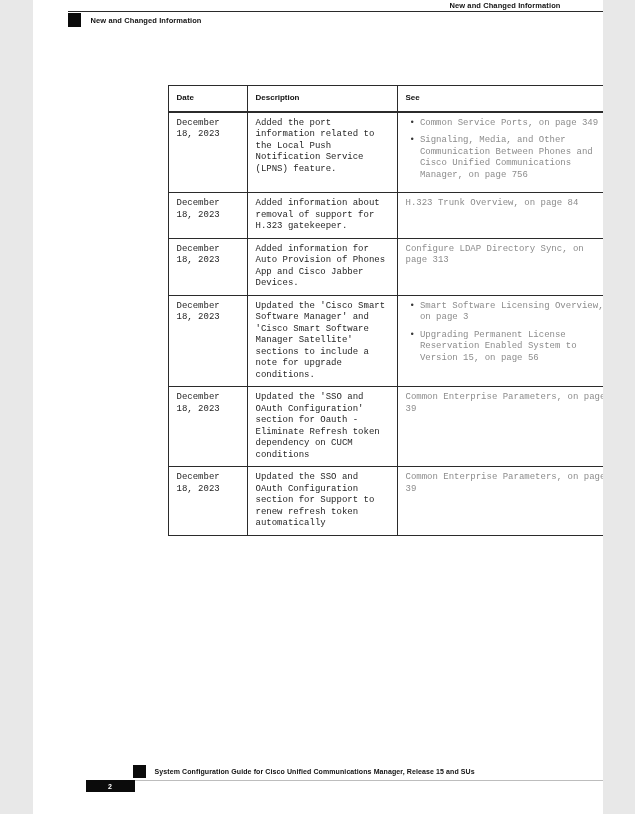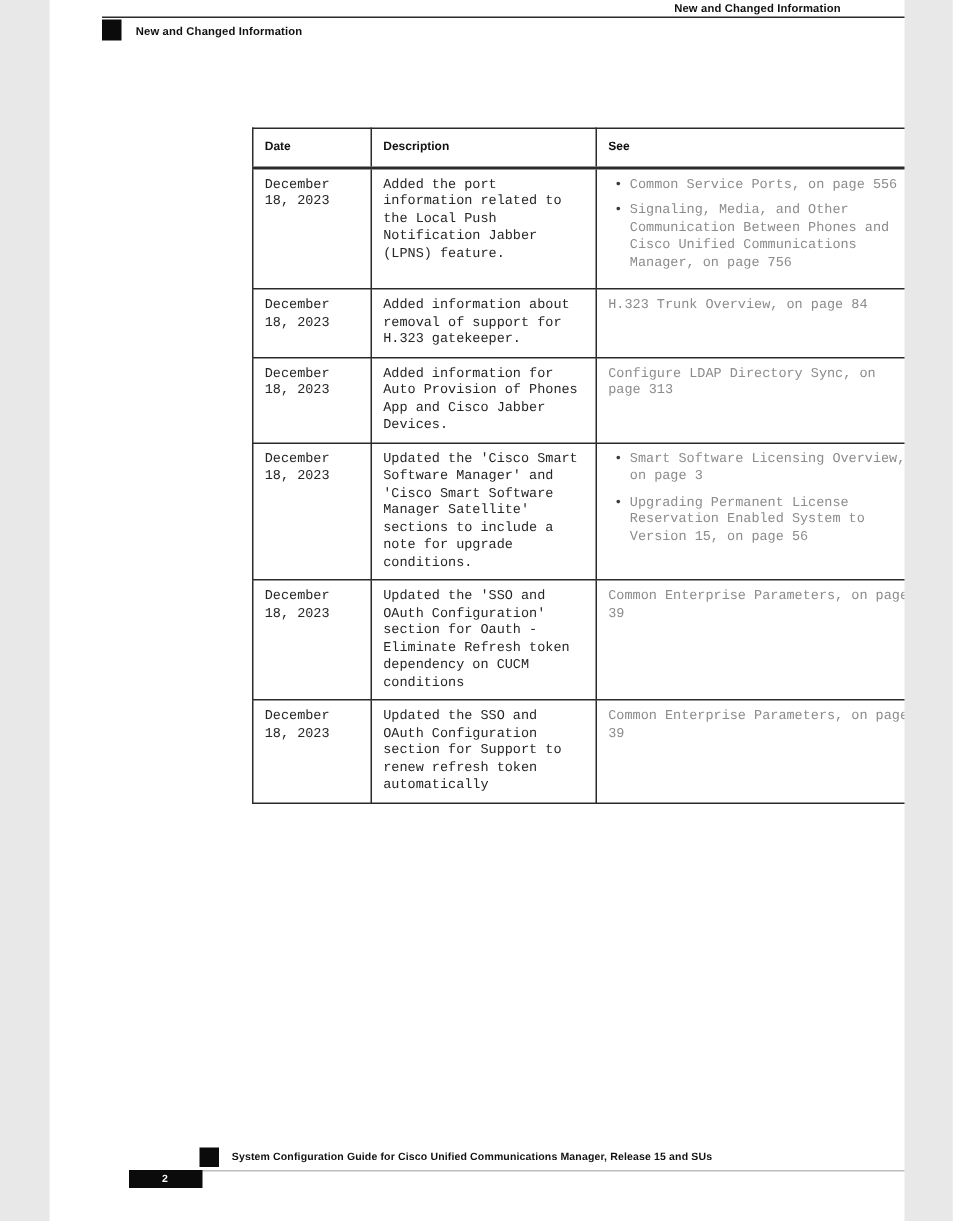--- a/index.html
+++ b/index.html
@@ -136,25 +136,25 @@
     <thead>
       <tr>
         <th>Date</th>
         <th>Description</th>
         <th>See</th>
       </tr>
     </thead>
     <tbody>
       <tr class="r0">
         <td class="date">December 18, 2023</td>
-        <td class="desc">Added the port information related to the Local Push Notification Jabber (LPNS) feature.</td>
-        <td class="see">
-          <div class="bullet-item">
-            <span class="bullet-glyph">•</span>
-            <span class="see-link">Common Service Ports, on page 556</span>
+        <td class="desc">Added the port information related to the Local Push Notification Service (LPNS) feature.</td>
+        <td class="see">
+          <div class="bullet-item">
+            <span class="bullet-glyph">•</span>
+            <span class="see-link">Common Service Ports, on page 349</span>
           </div>
           <div class="bullet-item">
             <span class="bullet-glyph">•</span>
             <span class="see-link">Signaling, Media, and Other Communication Between Phones and Cisco Unified Communications Manager, on page 756</span>
           </div>
         </td>
       </tr>
       <tr class="r1">
         <td class="date">December 18, 2023</td>
         <td class="desc">Added information about removal of support for H.323 gatekeeper.</td>

